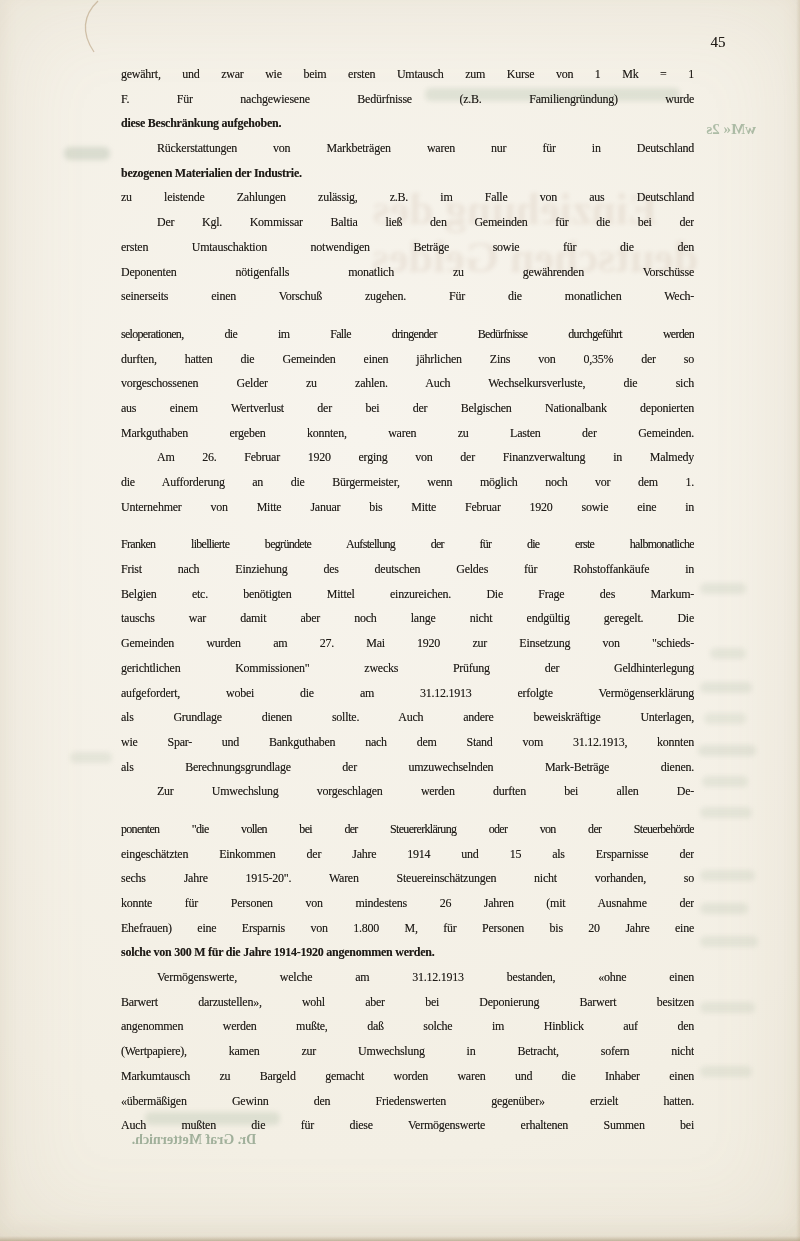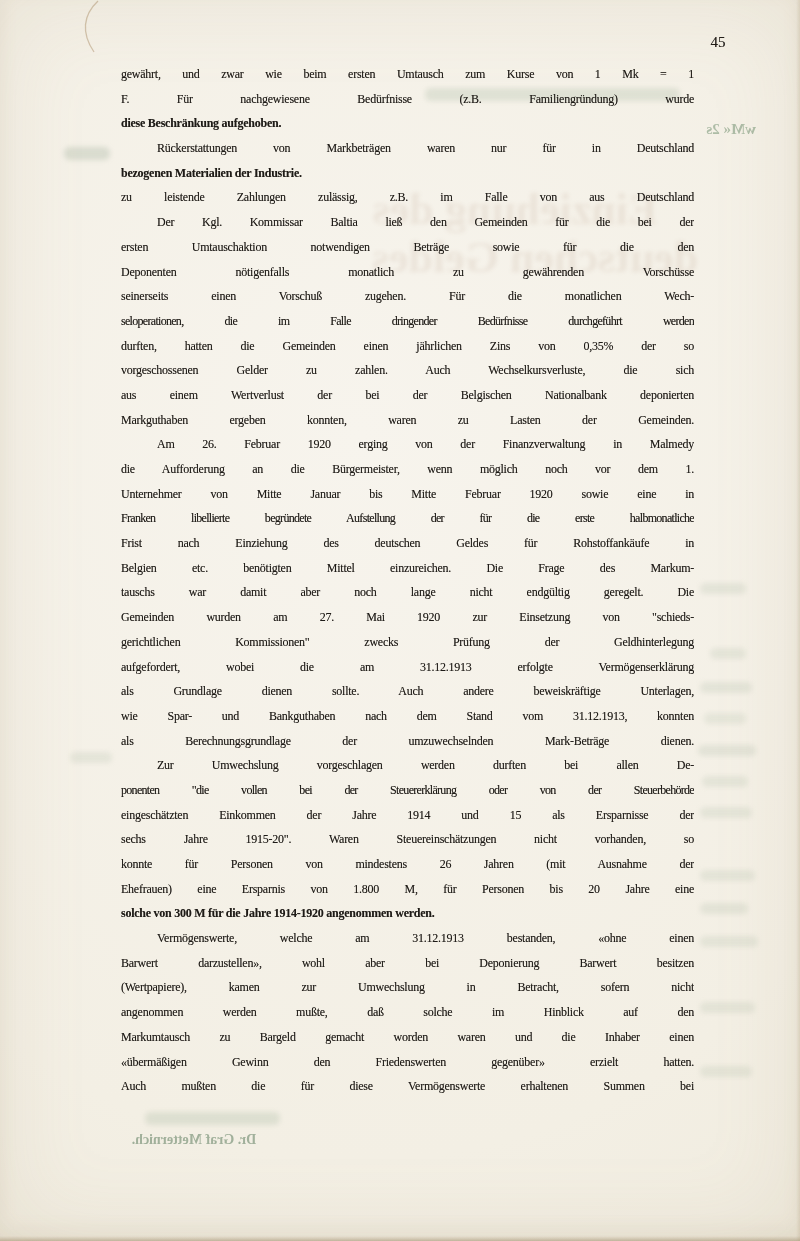--- a/index.html
+++ b/index.html
@@ -30,21 +30,21 @@
     font-size:12px;color:#1e1b17;
     letter-spacing:-0.25px;
     text-shadow:0 0 .5px rgba(30,25,20,.45);
   }
   .line{
     height:24.7px;line-height:24.7px;overflow:hidden;
     text-align:justify;text-align-last:justify;
   }
   .line.nojust{text-align:left;text-align-last:left;font-weight:bold;}
   .line.indent{text-indent:36px;}
-  .line.tight{letter-spacing:-0.7px;}
+  .line.tight{letter-spacing:-0.7px;margin-top:13px;}
 
   
   .ghost{position:absolute;pointer-events:none;}
   .g-header{
     left:418px;top:106px;width:280px;
     font-size:19px;color:#93a78f;opacity:.55;filter:blur(.4px);
     white-space:nowrap;
   }
   .g-header-tail{
     left:686px;top:121px;width:70px;
@@ -132,22 +132,22 @@
       <div class="line">als Berechnungsgrundlage der umzuwechselnden Mark-Beträge dienen.</div>
       <div class="line indent">Zur Umwechslung vorgeschlagen werden durften bei allen De-</div>
       <div class="line tight">ponenten "die vollen bei der Steuererklärung oder von der Steuerbehörde</div>
       <div class="line">eingeschätzten Einkommen der Jahre 1914 und 15 als Ersparnisse der</div>
       <div class="line">sechs Jahre 1915-20". Waren Steuereinschätzungen nicht vorhanden, so</div>
       <div class="line">konnte für Personen von mindestens 26 Jahren (mit Ausnahme der</div>
       <div class="line">Ehefrauen) eine Ersparnis von 1.800 M, für Personen bis 20 Jahre eine</div>
       <div class="line nojust">solche von 300 M für die Jahre 1914-1920 angenommen werden.</div>
       <div class="line indent">Vermögenswerte, welche am 31.12.1913 bestanden, «ohne einen</div>
       <div class="line">Barwert darzustellen», wohl aber bei Deponierung Barwert besitzen</div>
+      <div class="line">angenommen werden mußte, daß solche im Hinblick auf den</div>
       <div class="line">(Wertpapiere), kamen zur Umwechslung in Betracht, sofern nicht</div>
-      <div class="line">angenommen werden mußte, daß solche im Hinblick auf den</div>
       <div class="line">Markumtausch zu Bargeld gemacht worden waren und die Inhaber einen</div>
       <div class="line">«übermäßigen Gewinn den Friedenswerten gegenüber» erzielt hatten.</div>
       <div class="line">Auch mußten die für diese Vermögenswerte erhaltenen Summen bei</div>
     </div>
 
   <div class="edge-right"></div>
   <div class="edge-bottom"></div>
 </div>
 
 </body></html>

